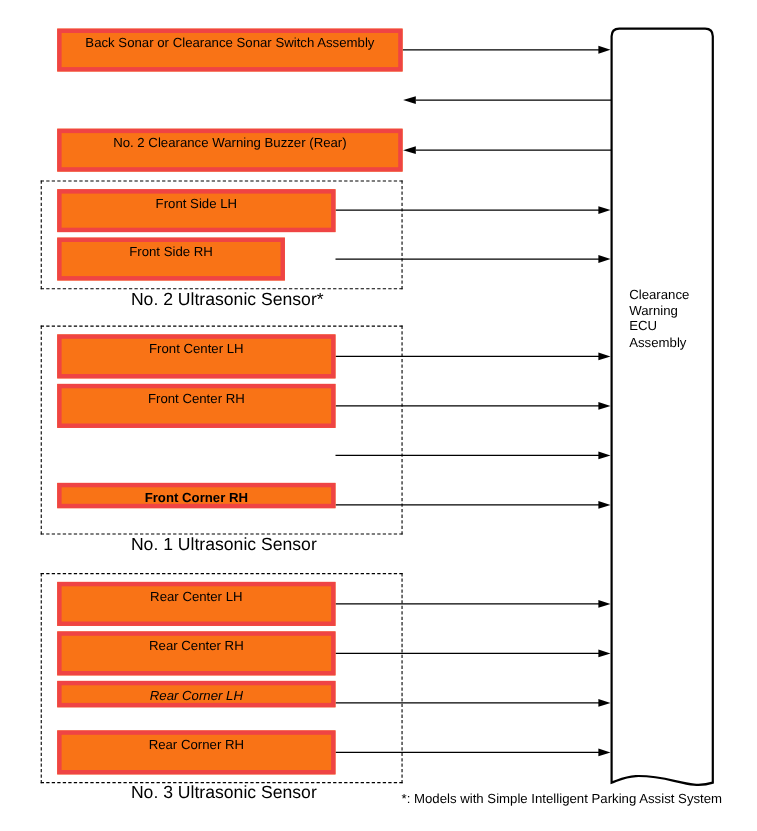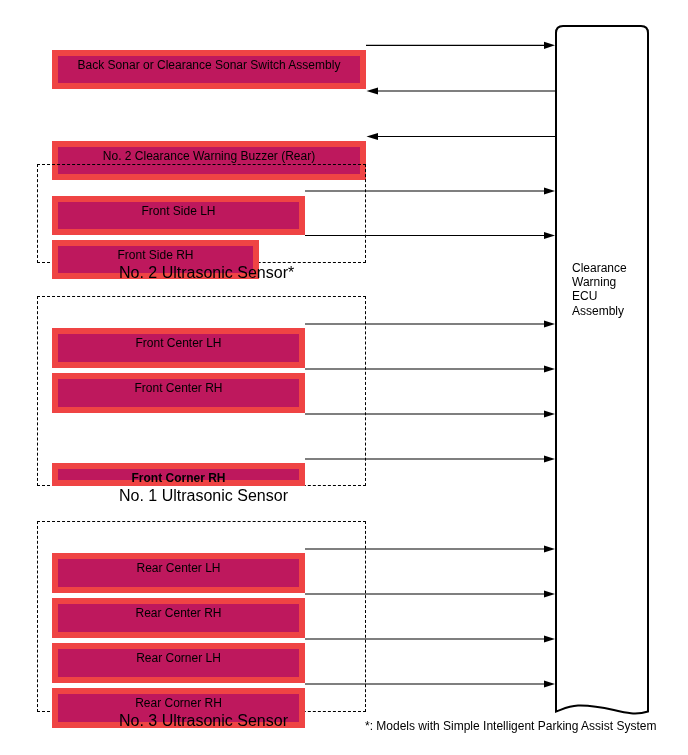--- a/index.html
+++ b/index.html
@@ -2,21 +2,21 @@
 <html><head>
 <meta charset="utf-8">
 <title>Clearance Warning System Diagram</title>
 <style>
   html,body{margin:0;padding:0;background:#ffffff;}
   body{width:688px;height:755px;position:relative;overflow:hidden;
        font-family:"Liberation Sans",sans-serif;font-size:12px;color:#000000;
        -webkit-font-smoothing:antialiased;}
   #diagram{position:absolute;left:0;top:0;width:688px;height:755px;}
   #wires{position:absolute;left:0;top:0;width:688px;height:755px;}
-  .comp{position:absolute;border:6px solid #ef4444;background:#be185d;box-sizing:border-box;margin-top:24px;}
+  .comp{position:absolute;border:4px solid #ef4444;background:#f97316;box-sizing:border-box;}
   .comp .clabel{position:absolute;left:0;width:100%;top:2px;text-align:center;
                 font-size:12px;line-height:15px;white-space:nowrap;}
   .group{position:absolute;box-sizing:border-box;border:1px dashed #000000;}
   .glabel{position:absolute;font-size:16px;line-height:14px;white-space:nowrap;text-align:center;}
   .ecu-label{position:absolute;font-size:12px;line-height:14.2px;white-space:pre;}
   .footnote{position:absolute;font-size:12px;line-height:14px;white-space:nowrap;margin-left:40px;}
 </style>
 </head>
 <body>
 
@@ -80,21 +80,21 @@
   </div>
   <div class="glabel" style="left:119px;top:489px;">No. 1 Ultrasonic Sensor</div>
 
   <div class="group" style="left:37px;top:521px;width:329px;height:191px;"></div>
   <div class="comp" style="left:52px;top:529px;width:253px;height:40px;">
     <span class="clabel">Rear Center LH</span>
   </div>
   <div class="comp" style="left:52px;top:574px;width:253px;height:40px;">
     <span class="clabel">Rear Center RH</span>
   </div>
-  <div class="comp" style="left:52px;top:619px;width:253px;height:40px;">
+  <div class="comp" style="left:52px;top:619px;width:253px;height:24px;font-style:italic;">
     <span class="clabel">Rear Corner LH</span>
   </div>
   <div class="comp" style="left:52px;top:664px;width:253px;height:40px;">
     <span class="clabel">Rear Corner RH</span>
   </div>
   <div class="glabel" style="left:119px;top:714px;">No. 3 Ultrasonic Sensor</div>
 
   <div class="ecu-label" style="left:572px;top:261px;"><div>Clearance</div><div>Warning</div><div>ECU</div><div>Assembly</div></div>
 
   <div class="footnote" style="left:325px;top:719px;">*: Models with Simple Intelligent Parking Assist System</div>

